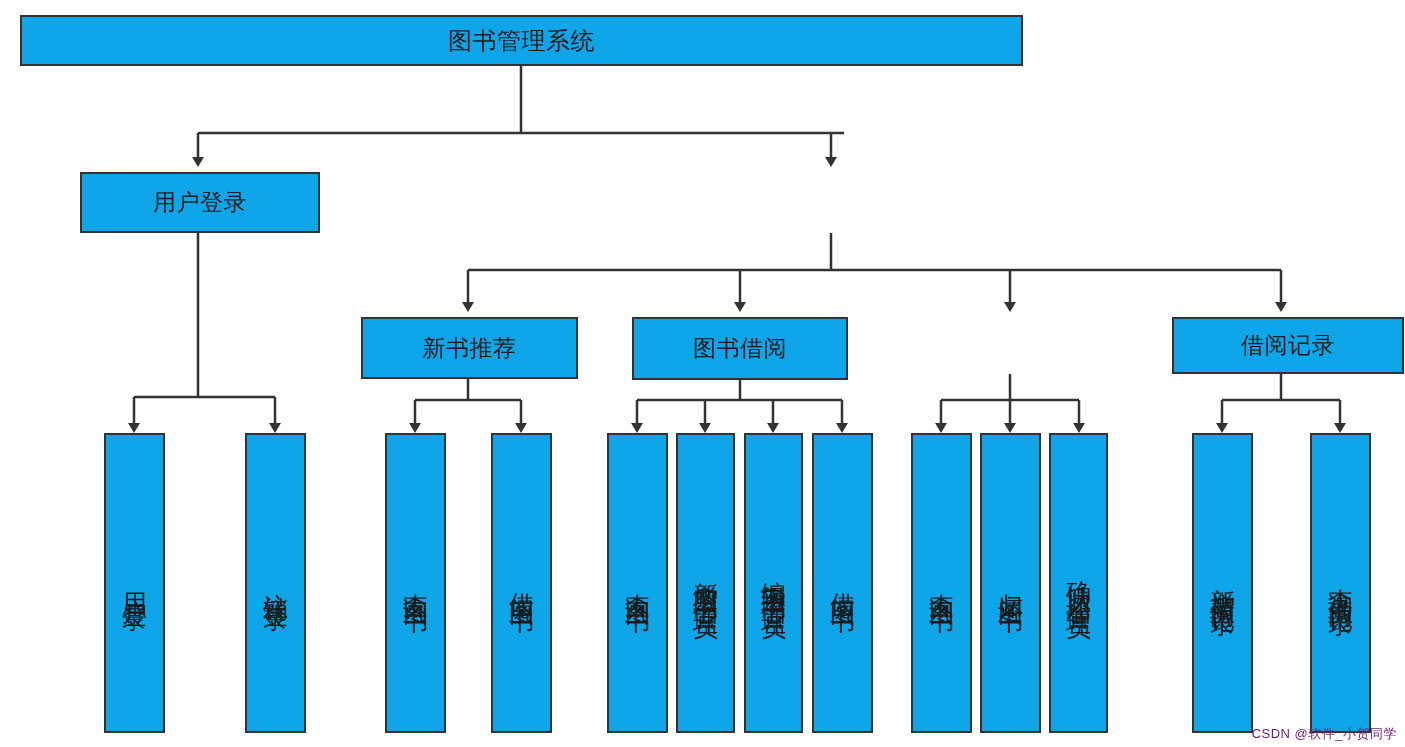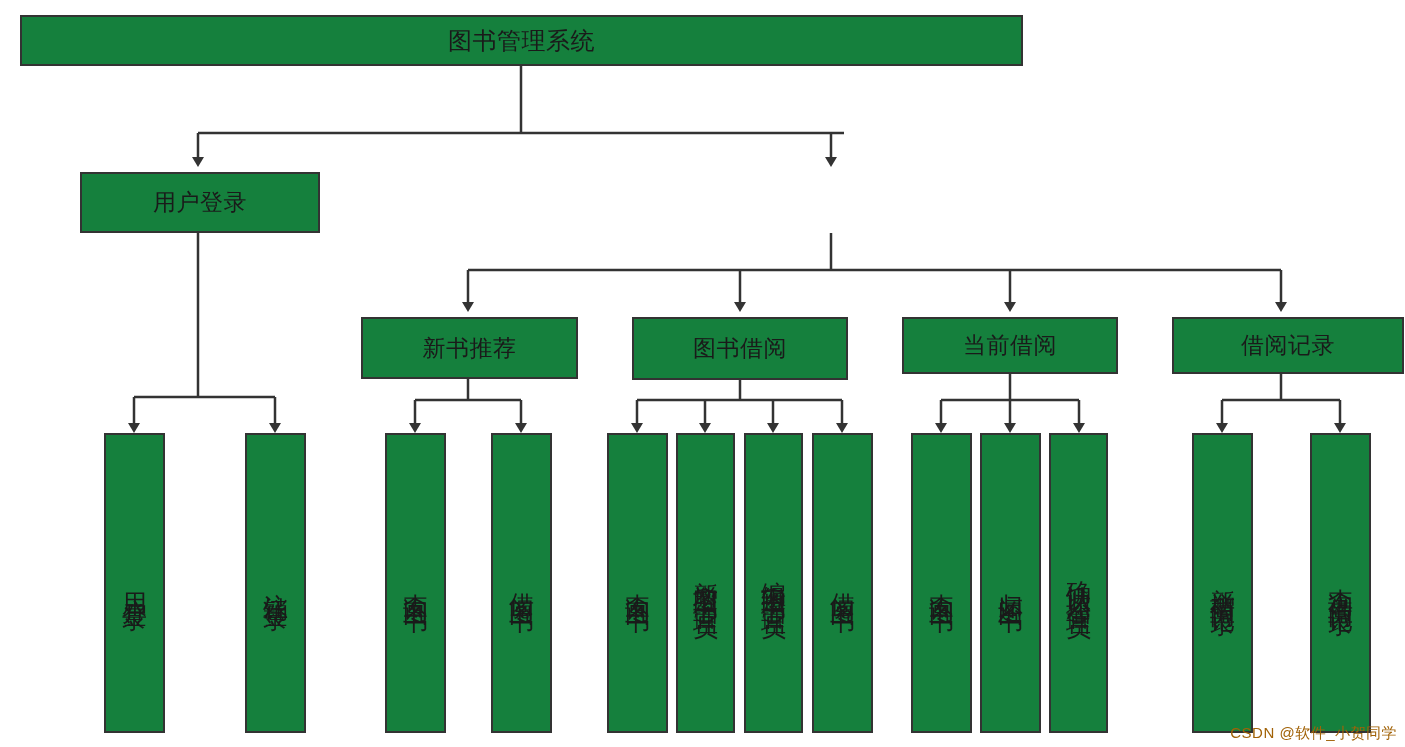--- a/index.html
+++ b/index.html
@@ -21,21 +21,21 @@
     position: absolute;
     left: 0;
     top: 0;
     width: 1405px;
     height: 747px;
     pointer-events: none;
   }
   .node {
     position: absolute;
     box-sizing: border-box;
-    background: #15803d;
+    background: #0ea5e9;
     border: 2px solid #333333;
     display: flex;
     align-items: center;
     justify-content: center;
     text-align: left;
     color: #1a1a1a;
     z-index: 2;
   }
   .node .lbl {
     display: block;
@@ -61,22 +61,22 @@
     font-size: 25px;
     line-height: 1.0;
     letter-spacing: 5px;
     white-space: nowrap;
     max-height: 272px;
   }
   .watermark {
     position: absolute;
     right: 8px;
     bottom: 4px;
-    font-size: 15px;
-    color: #a16207;
+    font-size: 13px;
+    color: #701a75;
     white-space: nowrap;
     z-index: 3;
     letter-spacing: 0.5px;
   }
 </style>
 </head>
 <body>
 
 <div id="canvas">
 
@@ -137,23 +137,20 @@
   <div class="node horiz" style="left:80px; top:172px; width:240px; height:61px;">
     <span class="lbl">用户登录</span>
   </div>
 
   <div class="node horiz" style="left:361px; top:317px; width:217px; height:62px;">
     <span class="lbl">新书推荐</span>
   </div>
   <div class="node horiz" style="left:632px; top:317px; width:216px; height:63px;">
     <span class="lbl">图书借阅</span>
   </div>
-  <div class="node horiz" style="left:902px; top:317px; width:216px; height:57px;">
-    <span class="lbl">当前借阅</span>
-  </div>
   <div class="node horiz" style="left:1172px; top:317px; width:232px; height:57px;">
     <span class="lbl">借阅记录</span>
   </div>
 
   <div class="node vert" style="left:104px; top:433px; width:61px; height:300px;">
     <span class="lbl">用户登录</span>
   </div>
   <div class="node vert" style="left:245px; top:433px; width:61px; height:300px;">
     <span class="lbl">注销登录</span>
   </div>

